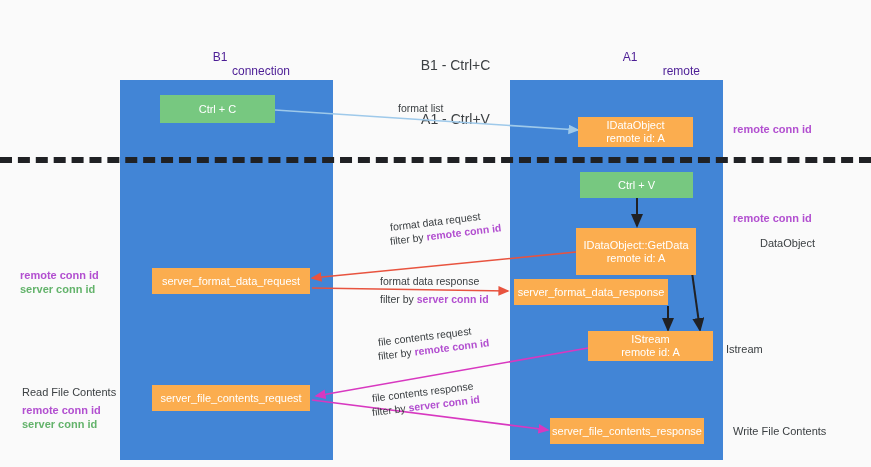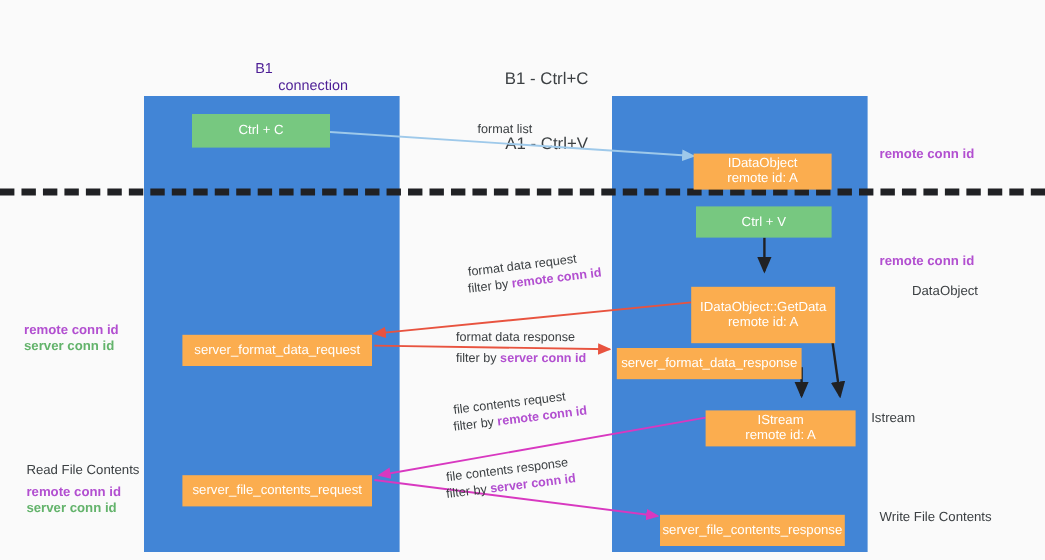--- a/index.html
+++ b/index.html
@@ -68,21 +68,21 @@
     flex-direction: column;
     align-items: center;
     justify-content: center;
     text-align: center;
     color: #ffffff;
     font-size: 11px;
     line-height: 13px;
     padding: 2px 4px;
   }
   .node.green { background: #77c880; }
-  .node.orange { background: #fbad4f; margin-top: 11px; }
+  .node.orange { background: #fbad4f; }
   .node .l1 { display: block; }
   .node .l2 { display: block; }
 
   
   .side-label {
     font-size: 11px;
     line-height: 14px;
     color: #3c4043;
   }
   .purple { color: #b24fd0; font-weight: bold; }
@@ -113,20 +113,24 @@
 <div id="stage">
 
   <div class="abs title">
     <span class="title-line">B1 - Ctrl+C</span>
     <span class="title-line">A1 - Ctrl+V</span>
   </div>
 
   <div class="abs col-head" style="left:150px; top:50px; width:140px;">
     <span class="h1">B1</span>
     <span class="h2">connection</span>
+  </div>
+  <div class="abs col-head" style="left:560px; top:50px; width:140px;">
+    <span class="h1">A1</span>
+    <span class="h2">remote</span>
   </div>
 
   <div class="abs lane" style="left:120px; top:80px; width:213px; height:380px;"></div>
   <div class="abs lane" style="left:510px; top:80px; width:213px; height:380px;"></div>
 
   <svg class="wires" viewBox="0 0 871 467">
     <defs>
       <marker id="arrow-blue" markerWidth="7" markerHeight="7" refX="6" refY="3" orient="auto">
         <path d="M0,0 L7,3 L0,6 z" fill="#9ec9ea"></path>
       </marker>

